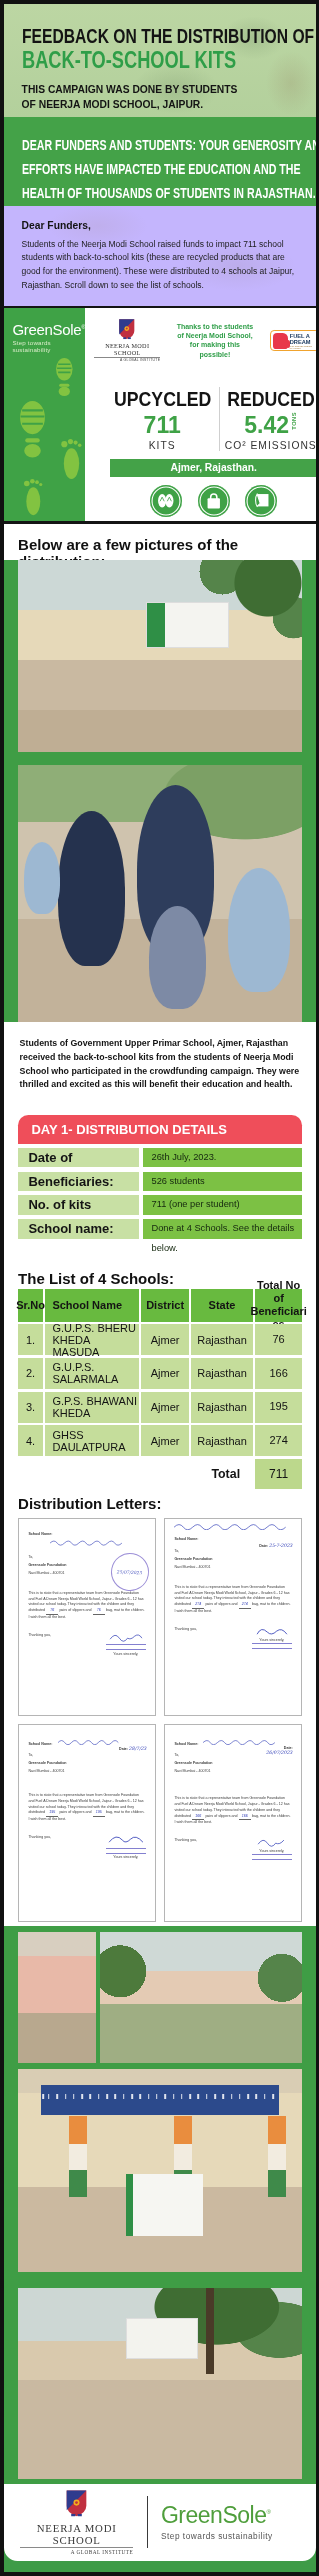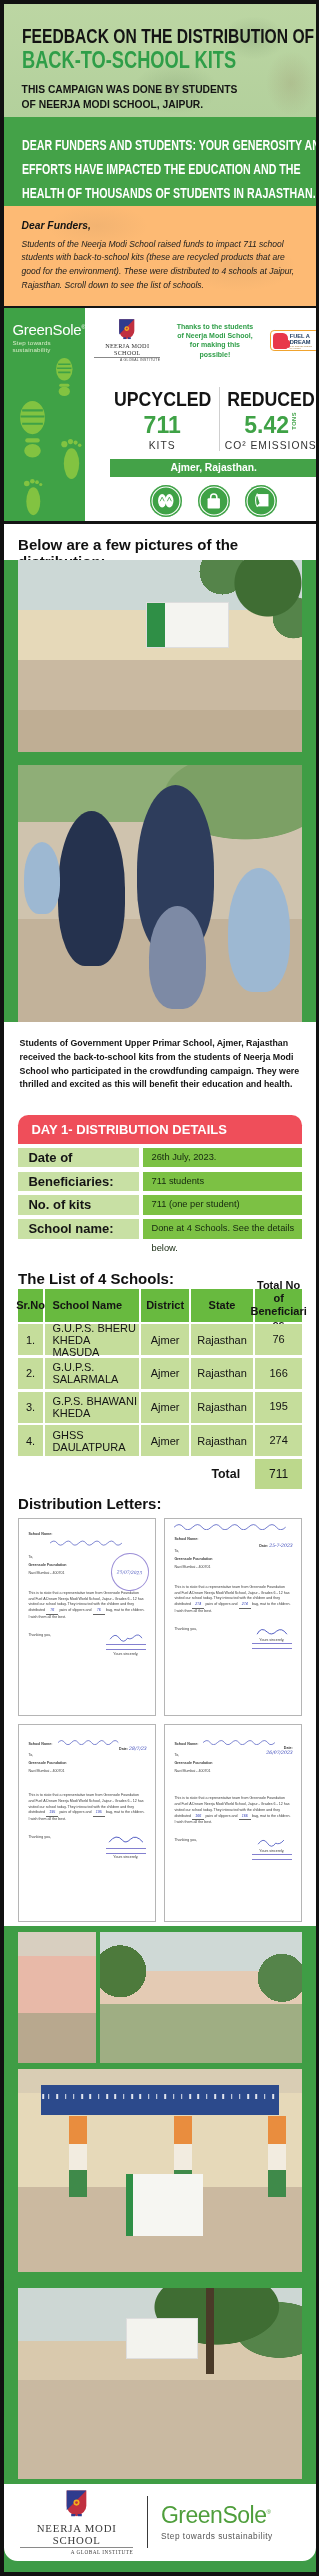--- a/index.html
+++ b/index.html
@@ -23,21 +23,21 @@
   }
   .hero-t1 { font-size:20.6px; color:#141414; line-height:1.15; position:relative; }
   .hero-t2 { font-size:24px; color:#2f9e48; line-height:1.1; position:relative; }
   .hero-sub { margin-top:8.3px; font-size:10.3px; font-weight:800; color:#141414; line-height:1.5; position:relative; width:222px; }
 
   
   .banner { height:89px; background:#44a248; padding:15.5px 0 0 17.5px; }
   .banner .line { display:block; color:#fff; font-size:14px; line-height:1.72; }
 
   
-  .funders { height:100px; background:#fdba74; position:relative; padding:14.4px 15.5px 0 17.5px; overflow:hidden;font-style:italic; }
+  .funders { height:100px; background:#c4b5fd; position:relative; padding:14.4px 15.5px 0 17.5px; overflow:hidden; }
   .funders::before { content:""; position:absolute; inset:0;
     background:
       radial-gradient(ellipse 72px 31px at 30% 20%, rgba(150,120,90,.10), transparent 70%),
       radial-gradient(ellipse 83px 36px at 75% 60%, rgba(120,100,80,.10), transparent 70%);
   }
   .funders h3 { font-size:10.3px; font-weight:800; color:#141414; position:relative; }
   .funders p { margin-top:6.2px; font-size:8.5px; color:#1c1c1c; line-height:1.62; position:relative; }
 
   
   .stats { height:213px; display:flex; }
@@ -333,21 +333,21 @@
   </div>
 
   <div class="day1">
     <div class="day1-head">DAY 1- DISTRIBUTION DETAILS</div>
     <div class="day1-row">
       <div class="day1-label">Date of distribution:</div>
       <div class="day1-value">26th July, 2023.</div>
     </div>
     <div class="day1-row">
       <div class="day1-label">Beneficiaries:</div>
-      <div class="day1-value">711 students</div>
+      <div class="day1-value">526 students</div>
     </div>
     <div class="day1-row">
       <div class="day1-label">No. of kits distributed:</div>
       <div class="day1-value">711 (one per student)</div>
     </div>
     <div class="day1-row">
       <div class="day1-label">School name:</div>
       <div class="day1-value">Done at 4 Schools. See the details below.</div>
     </div>
   </div>

